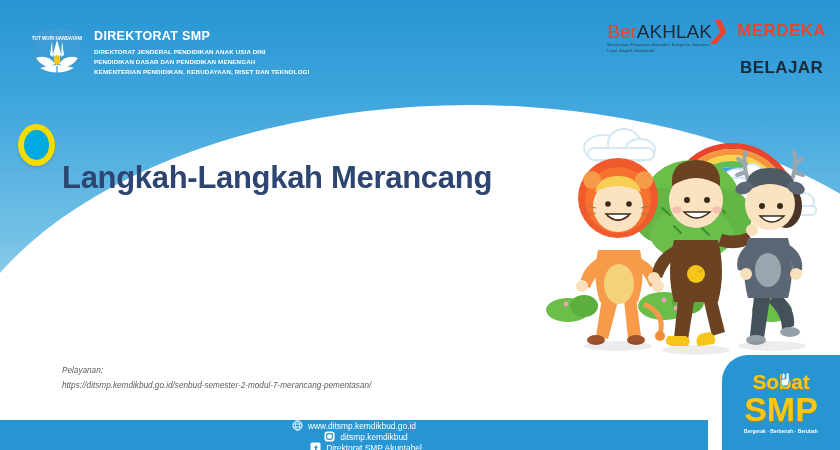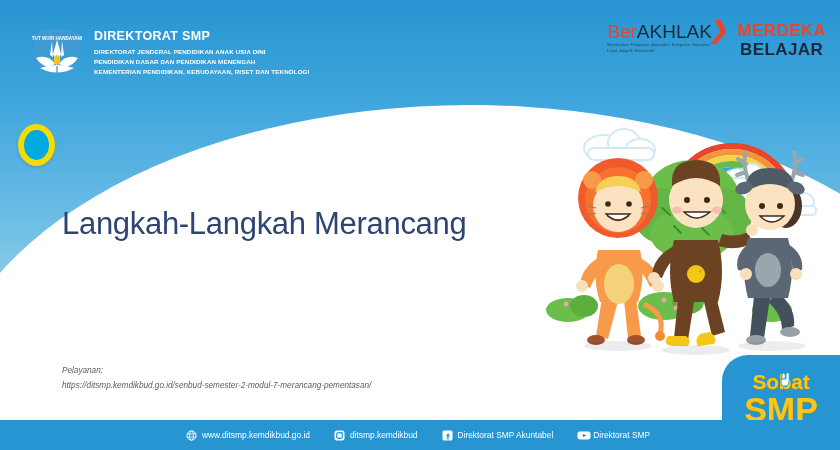--- a/index.html
+++ b/index.html
@@ -59,59 +59,59 @@
     font-size:23px; color:#e8452c; font-weight:bold;
     transform:skewX(-12deg);
   }
   .berakhlak-tag {
     margin-top:2px;
     font-size:3.6px; color:#2b5878; line-height:1.55;
     letter-spacing:.1px; max-width:108px; font-weight:bold;
   }
   .merdeka { line-height:1; text-align:center; }
   .merdeka .m1 { font-size:17px; font-weight:bold; color:#e8452c; letter-spacing:.4px; display:block; }
-  .merdeka .m2 { font-size:17px; font-weight:bold; color:#1b2a3a; letter-spacing:.4px; display:block; margin-top:2px; }
+  .merdeka .m2 { font-size:17px; font-weight:bold; color:#1b2a3a; letter-spacing:.4px; display:block; margin-top:20px; }
 
   
   .ring {
     position:absolute; left:18px; top:124px; z-index:22;
     width:37px; height:42px; border-radius:50%;
     background:#00a9e0;
     border:6px solid #f5dc00;
     box-shadow:0 2px 3px rgba(0,0,0,.12);
   }
 
   
   .content { position:absolute; left:0; top:0; width:840px; height:450px; z-index:25; }
   .title1 {
     position:absolute; left:62px; top:160px;
-    font-size:31px; color:#2d4570; font-weight:normal;
-    letter-spacing:-.3px; white-space:nowrap;margin-top:46px;
+    font-size:31px; color:#2d4570; font-weight:bold;
+    letter-spacing:-.3px; white-space:nowrap;
   }
   .title2 {
     position:absolute; left:62px; top:200px;
     font-size:31px; color:#2a3f6b; font-weight:bold;
     letter-spacing:-.2px; white-space:nowrap;
   }
   .body-text {
     position:absolute; left:62px; top:258px; width:505px;
     font-size:13.6px; color:#2b2b2b; line-height:1.62;
     text-align:justify;
   }
   .ref {
     position:absolute; left:62px; top:363px;
     font-size:8.2px; color:#5c5c5c; font-style:italic; line-height:1.85;
   }
 
   
   .footer {
-    position:absolute; left:0; bottom:0; width:840px; height:30px;
+    position:absolute; left:0; bottom:0; width:708px; height:30px;
     background:#2795d2; z-index:30;
     display:flex; align-items:center; gap:0px;
-    padding-left:186px;
+    flex-direction:column;
   }
   .f-item { display:flex; align-items:center; gap:5px; color:#ffffff; font-size:8.4px; }
   .f-item + .f-item { margin-left:24px;text-align:center; }
   .f-ico { width:11px; height:11px; display:block; flex:0 0 auto; }
 
   
   .sobat {
     position:absolute; right:0; bottom:0; width:118px; height:95px;
     background:#2795d2; border-top-left-radius:26px; z-index:29;
     text-align:center; overflow:hidden;

